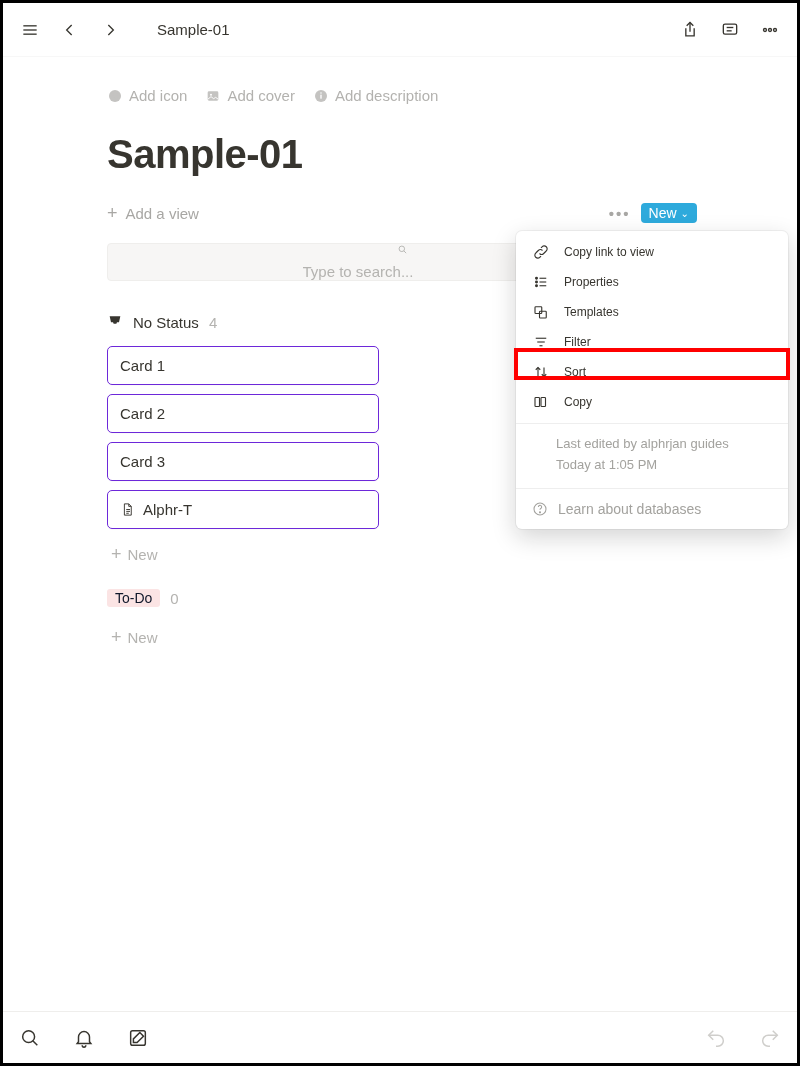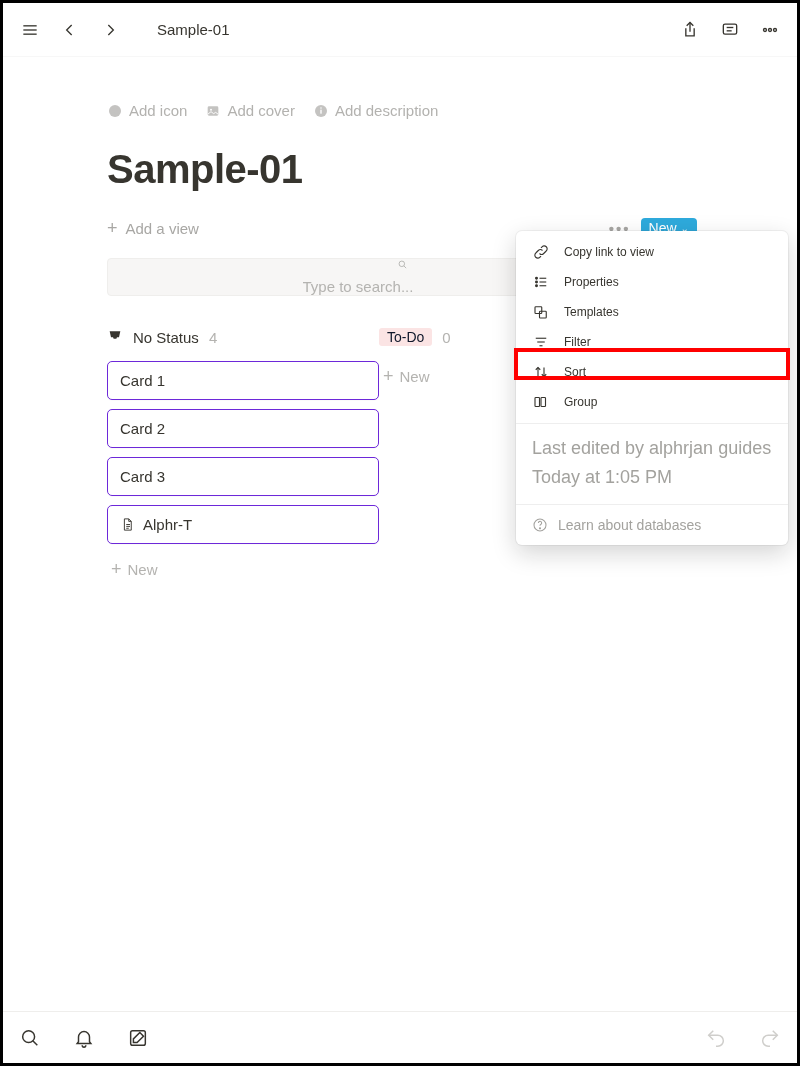--- a/index.html
+++ b/index.html
@@ -10,56 +10,56 @@
   .topbar { display: flex; align-items: center; height: 54px; padding: 0 16px; border-bottom: 1px solid rgba(0,0,0,0.03); }
   .topbar .left { display: flex; align-items: center; gap: 18px; }
   .topbar .title { margin-left: 18px; font-size: 15px; color: #37352f; }
   .topbar .spacer { flex: 1; }
   .topbar .right { display: flex; align-items: center; gap: 18px; }
   .icon-btn { width: 22px; height: 22px; display: flex; align-items: center; justify-content: center; color: #37352f; cursor: pointer; }
   .icon-btn svg { width: 20px; height: 20px; stroke: currentColor; fill: none; stroke-width: 1.6; }
 
   
   .content { padding: 30px 0 0 0; }
-  .page-inner { margin: 15px auto; width: 100%; padding: 0 100px 0 104px; }
+  .page-inner { margin: 0 auto; width: 100%; padding: 0 100px 0 104px; }
   .page-actions { display: flex; gap: 18px; margin-bottom: 28px; color: #b3b2af; font-size: 15px; }
   .page-actions .pa-item { display: flex; align-items: center; gap: 6px; cursor: pointer; }
   .page-actions .pa-item svg { width: 16px; height: 16px; fill: #c4c3c1; }
   h1.page-title { font-size: 40px; font-weight: 700; letter-spacing: -0.5px; }
 
   .view-row { display: flex; align-items: center; margin-top: 26px; color: #a8a7a4; font-size: 15px; }
   .view-row .plus { margin-right: 8px; font-size: 18px; line-height: 1; color: #a8a7a4; }
   .view-row .vspacer { flex: 1; }
   .dots { color: #a8a7a4; letter-spacing: 2px; font-weight: 700; }
   .new-btn { background: #2eaadc; color: #fff; border-radius: 4px; padding: 2px 8px; font-size: 14px; margin-left: 10px; display: inline-flex; align-items: center; gap: 4px; }
   .new-btn .chev { font-size: 10px; }
 
   .searchbar { margin-top: 20px; background: #f7f6f5; border-radius: 4px; height: 38px; display: flex; align-items: center; padding: 0 12px; color: #b4b3b0; gap: 8px; font-size: 15px; border: 1px solid #efeeec; flex-direction: column; }
   .searchbar svg { width: 15px; height: 15px; stroke: #b4b3b0; fill: none; stroke-width: 2; }
   .searchbar input { border: none; background: transparent; outline: none; flex: 1; font-size: 15px; color: #555; }
   .searchbar input::placeholder { color: #b4b3b0; }
 
   
-  .board { margin-top: 32px; display: flex; align-items: flex-start; }
+  .board { margin-top: 32px; display: flex; gap: 18px; align-items: flex-start; flex-direction: column; }
   .col { width: 272px; }
   .col-head { display: flex; align-items: center; gap: 10px; margin-bottom: 14px; font-size: 15px; }
   .col-head .count { color: #b4b3b0; }
   .col-head .inbox svg { width: 16px; height: 16px; fill: #37352f; }
   .tag-todo { background: #fbe4e4; color: #0f172a; border-radius: 3px; padding: 1px 8px; font-size: 14px; }
   .card { background: #fff; border: 1px solid #6d28d9; border-radius: 5px; padding: 10px 12px; font-size: 15px; margin-bottom: 9px; box-shadow: 0 1px 1px rgba(0,0,0,0.02); cursor: pointer; }
   .card .doc svg { width: 15px; height: 17px; fill: none; stroke: #37352f; stroke-width: 1.5; margin-right: 8px; vertical-align: -3px; }
   .add-new { display: flex; align-items: center; gap: 6px; color: #b4b3b0; font-size: 15px; padding: 6px 4px; cursor: pointer; margin-top: 8px; }
   .add-new .plus { font-size: 18px; }
 
   
   .menu { position: absolute; top: 228px; left: 513px; width: 272px; background: #fff; border-radius: 6px; box-shadow: 0 0 0 1px rgba(15,15,15,0.05), 0 8px 24px rgba(15,15,15,0.18); padding: 6px 0; z-index: 50; }
   .menu-item { display: flex; align-items: center; gap: 14px; padding: 6px 16px; font-size: 12px; color: #37352f; cursor: pointer; height: 30px; }
   .menu-item svg { width: 18px; height: 18px; stroke: #37352f; fill: none; stroke-width: 1.5; flex-shrink: 0; }
   .menu-sep { height: 1px; background: #eee; margin: 6px 0; }
-  .menu-meta { padding: 4px 16px 6px; font-size: 18px; color: #a3a29e; line-height: 1.6; }
+  .menu-meta { padding: 4px 16px 6px; font-size: 13px; color: #a3a29e; line-height: 1.6; margin-left: 24px; }
   .menu-help { display: flex; align-items: center; gap: 10px; padding: 6px 16px; font-size: 14px; color: #a3a29e; cursor: pointer; }
   .menu-help svg { width: 16px; height: 16px; stroke: #a3a29e; fill: none; stroke-width: 1.6; }
   .highlight { position: absolute; border: 4px solid #ff0000; z-index: 60; pointer-events: none; }
 
   
   .bottombar { position: absolute; bottom: 0; left: 0; right: 0; height: 52px; border-top: 1px solid #efeeec; display: flex; align-items: center; padding: 0 16px; gap: 32px; }
   .bottombar .bspacer { flex: 1; }
   .bottombar svg { width: 22px; height: 22px; stroke: #37352f; fill: none; stroke-width: 1.6; }
   .bottombar .dim svg { stroke: #cfcecb; }
 </style>
@@ -249,21 +249,21 @@
         <path d="M16 6v12"></path>
         <polyline points="13 15 16 18 19 15"></polyline>
       </svg>
     <span>Sort</span>
   </div>
   <div class="menu-item">
     <svg viewBox="0 0 24 24">
         <rect x="4" y="6" width="6" height="12" rx="1"></rect>
         <rect x="12" y="6" width="6" height="12" rx="1"></rect>
       </svg>
-    <span>Group</span>
+    <span>Copy</span>
   </div>
   <div class="menu-sep"></div>
   <div class="menu-meta">
     <div>Last edited by alphrjan guides</div>
     <div>Today at 1:05 PM</div>
   </div>
   <div class="menu-sep"></div>
   <div class="menu-help">
     <svg viewBox="0 0 24 24">
         <circle cx="12" cy="12" r="9"></circle>

